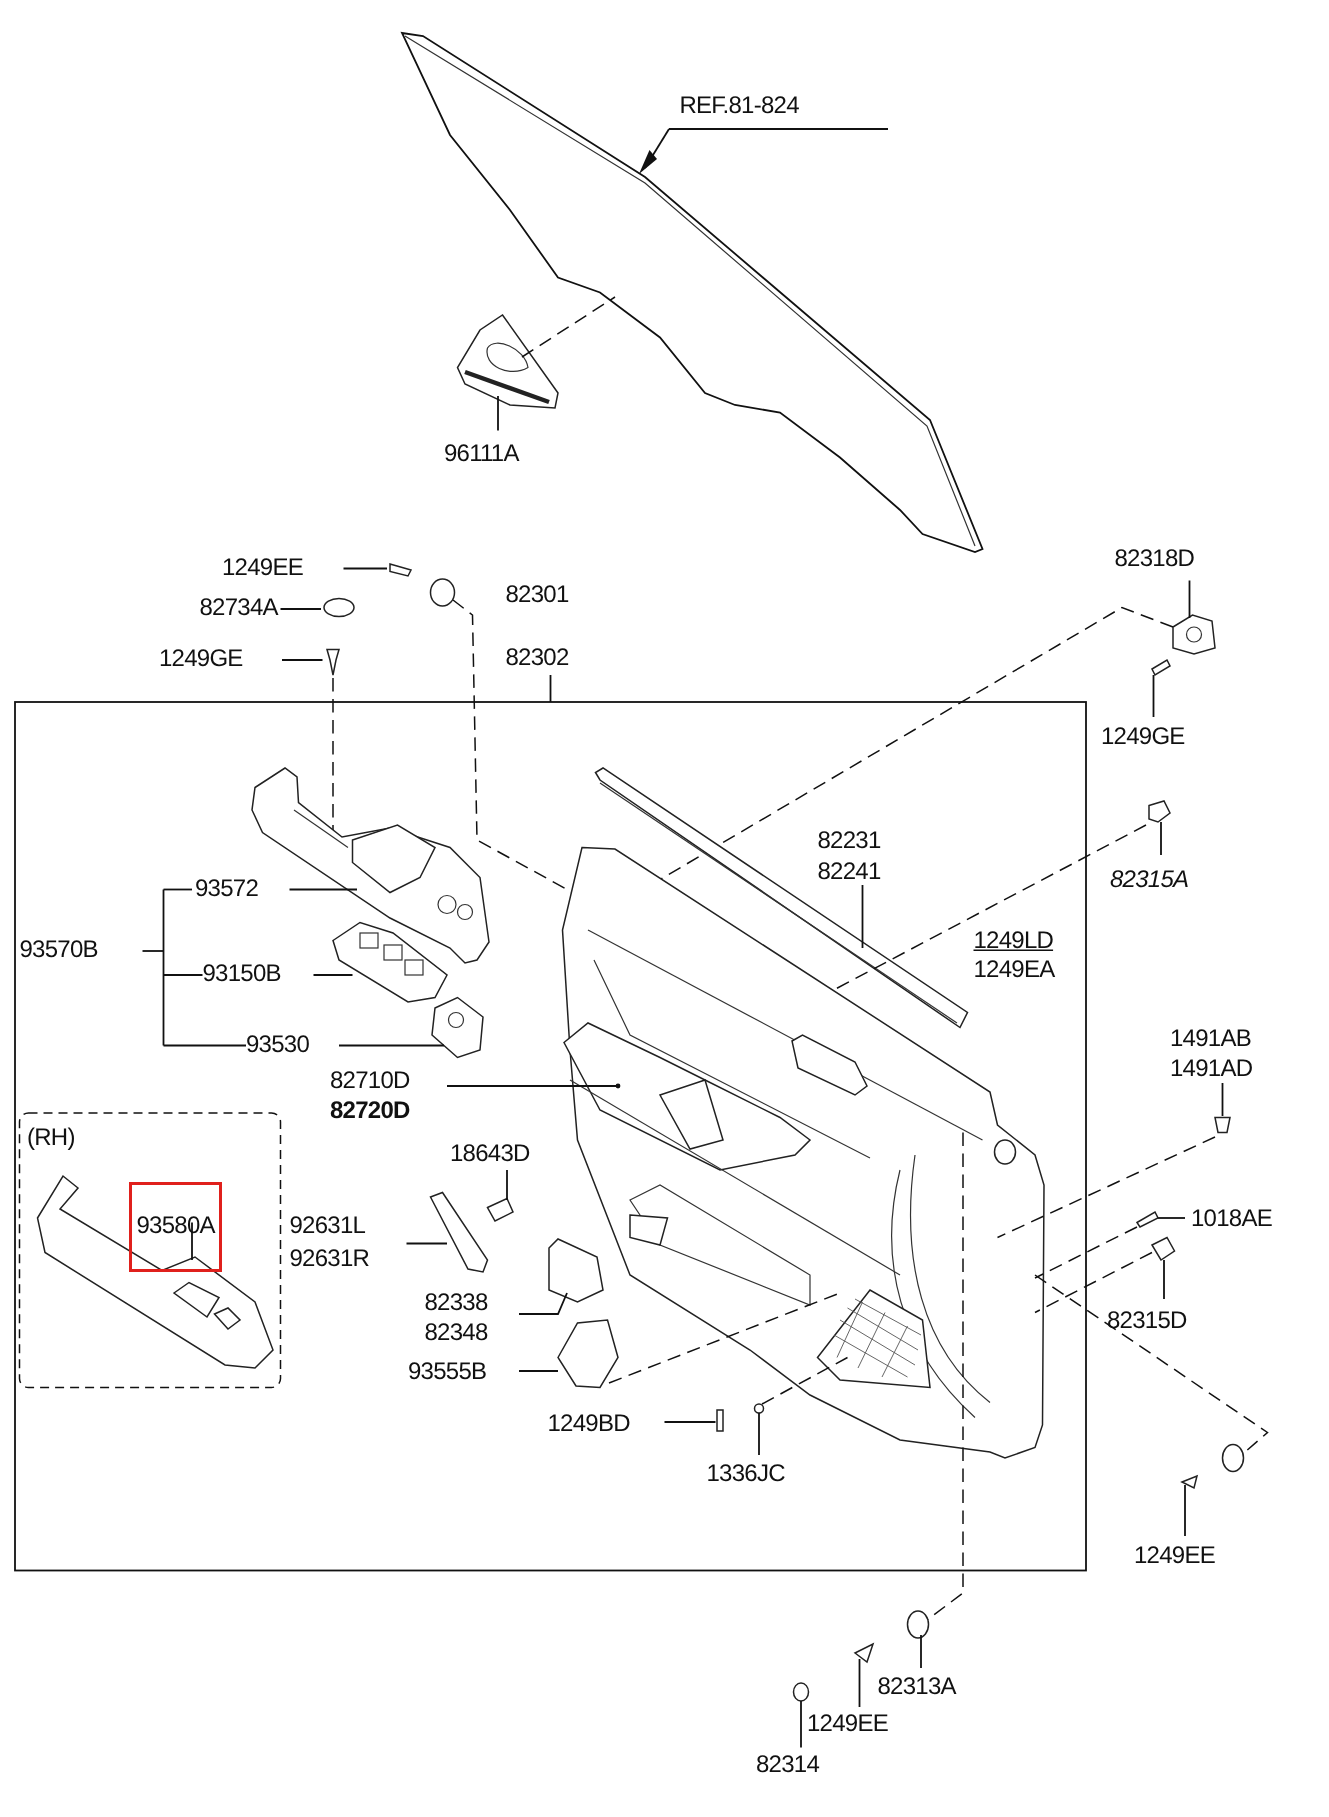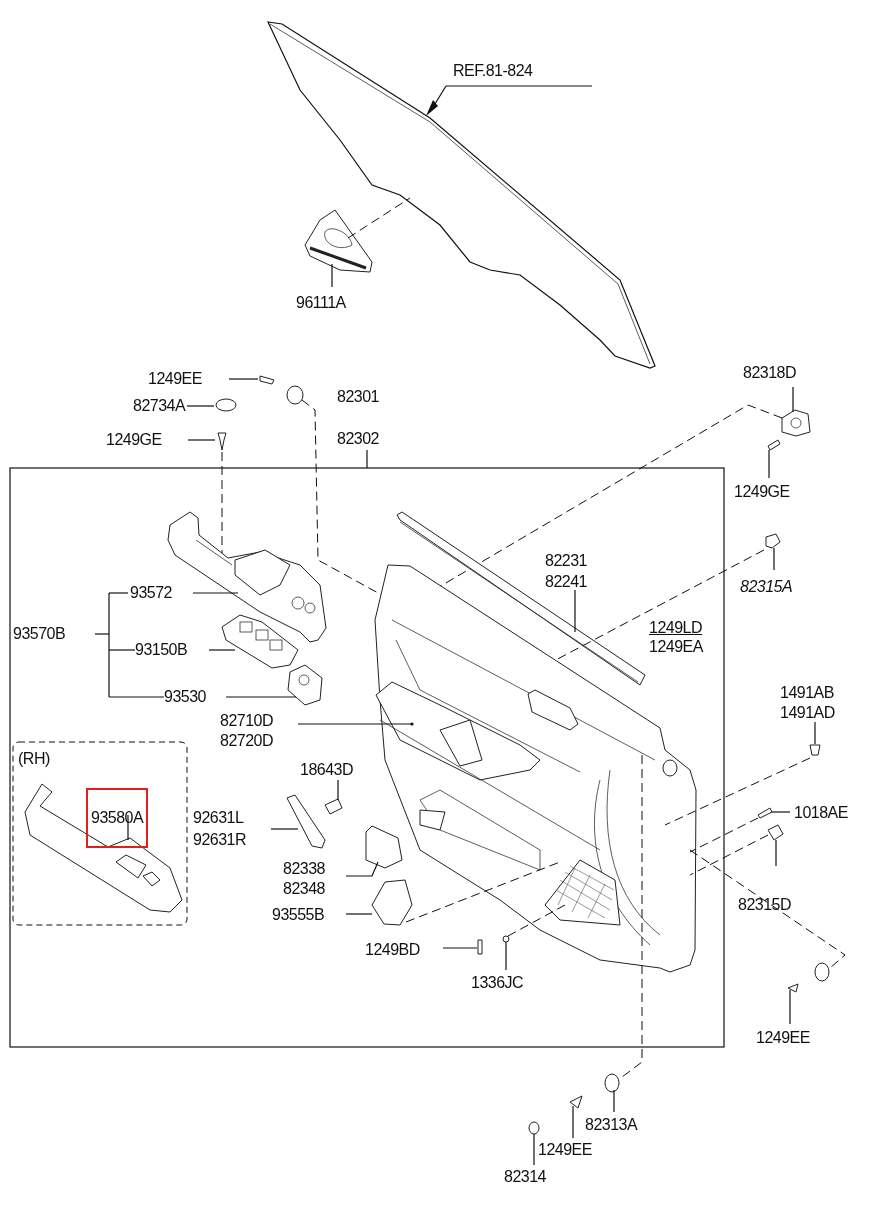--- a/index.html
+++ b/index.html
@@ -187,31 +187,31 @@
 <div class="lbl" style="left:545px;top:550px;">82231</div>
 <div class="lbl" style="left:545px;top:571px;">82241</div>
 <div class="lbl" style="left:740px;top:576px;font-style:italic;">82315A</div>
 <div class="lbl" style="left:130px;top:582px;">93572</div>
 <div class="lbl" style="left:13px;top:623px;">93570B</div>
 <div class="lbl" style="left:135px;top:639px;">93150B</div>
 <div class="lbl" style="left:164px;top:686px;">93530</div>
 <div class="lbl" style="left:649px;top:617px;text-decoration:underline;">1249LD</div>
 <div class="lbl" style="left:649px;top:636px;">1249EA</div>
 <div class="lbl" style="left:220px;top:710px;">82710D</div>
-<div class="lbl" style="left:220px;top:730px;">82720D</div>
+<div class="lbl" style="left:220px;top:730px;font-weight:bold;">82720D</div>
 <div class="lbl" style="left:780px;top:682px;">1491AB</div>
 <div class="lbl" style="left:780px;top:702px;">1491AD</div>
 <div class="lbl" style="left:18px;top:748px;">(RH)</div>
 <div class="lbl hl" style="left: 89px; top: 791px; padding: 16px 2px; outline-color: rgb(224, 32, 28);">93580A</div>
 <div class="lbl" style="left:300px;top:759px;">18643D</div>
 <div class="lbl" style="left:193px;top:807px;">92631L</div>
 <div class="lbl" style="left:193px;top:829px;">92631R</div>
 <div class="lbl" style="left:794px;top:802px;">1018AE</div>
 <div class="lbl" style="left:283px;top:858px;">82338</div>
 <div class="lbl" style="left:283px;top:878px;">82348</div>
-<div class="lbl" style="left:738px;top:894px;">82315D</div>
+<div class="lbl" style="left:738px;top:870px;">82315D</div>
 <div class="lbl" style="left:272px;top:904px;">93555B</div>
 <div class="lbl" style="left:365px;top:939px;">1249BD</div>
 <div class="lbl" style="left:471px;top:972px;">1336JC</div>
 <div class="lbl" style="left:756px;top:1027px;">1249EE</div>
 <div class="lbl" style="left:585px;top:1114px;">82313A</div>
 <div class="lbl" style="left:538px;top:1139px;">1249EE</div>
 <div class="lbl" style="left:504px;top:1166px;">82314</div>
 
 </body></html>

